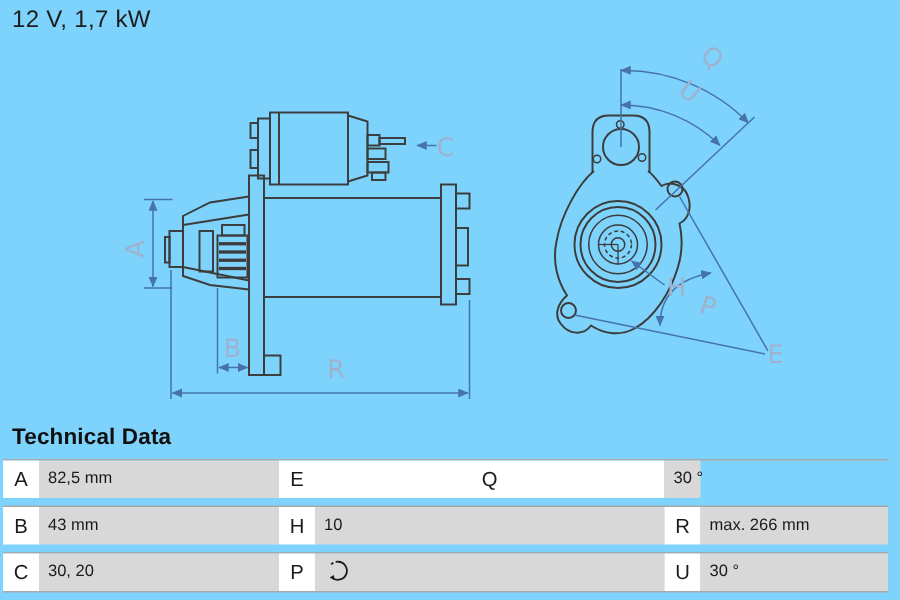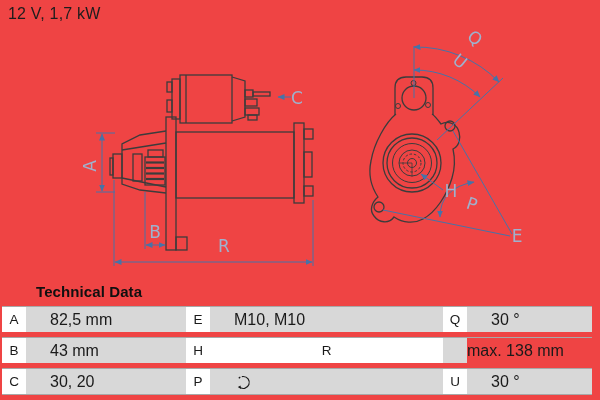--- a/index.html
+++ b/index.html
@@ -1,41 +1,40 @@
 <!DOCTYPE html>
 <html><head>
 <meta charset="utf-8">
 <style>
   html,body{margin:0;padding:0;background:#ffffff;}
   #screen{
-    position:relative;width:600px;height:400px;background:#ef4444;overflow:hidden;
+    position:relative;width:600px;height:400px;background:#7dd3fc;overflow:hidden;
     font-family:"Liberation Sans",sans-serif;
   }
   .title{
     position:absolute;left:8px;top:5px;font-size:16px;font-weight:500;color:#1d1d1d;
     letter-spacing:.2px;
   }
   .heading{
     position:absolute;left:8px;top:283px;font-size:15px;font-weight:700;color:#101010;
     letter-spacing:.1px;
-    margin-left:28px;
   }
   svg.diagram{position:absolute;left:0;top:0;}
   .lbl{font-size:17px;fill:#9fb1cd;font-family:"DejaVu Sans",sans-serif;}
   .tdata{position:absolute;left:2px;top:306px;width:590px;}
   .trow{
     display:grid;grid-template-columns:24px 160px 24px 233px 24px 125px;
     height:25px;border-top:1px solid #a8a8a8;margin-bottom:5px;
   }
   .trow:last-child{border-bottom:1px solid #a8a8a8;}
   .k{
     background:#ffffff;text-align:center;font-size:13.5px;color:#1a1a1a;line-height:25px;
   }
   .v{
-    background:#d8d8d8;padding-left:24px;font-size:16px;color:#1a1a1a;line-height:25px;
+    background:#d8d8d8;padding-left:6px;font-size:11px;color:#1a1a1a;line-height:25px;
     white-space:nowrap;
   }
   .v svg{vertical-align:middle;margin-top:-2px;}
 </style>
 </head>
 <body>
 
 <div id="screen">
 
   <div class="title">12 V, 1,7 kW</div>
@@ -180,30 +179,30 @@
     </g>
   </svg>
 
   <div class="heading">Technical Data</div>
 
   <div class="tdata">
     <div class="trow">
       <div class="k">A</div>
       <div class="v">82,5 mm</div>
       <div class="k">E</div>
-      <div class="v">M10, M10</div>
       <div class="k">Q</div>
       <div class="v">30 °</div>
     </div>
     <div class="trow">
       <div class="k">B</div>
       <div class="v">43 mm</div>
       <div class="k">H</div>
+      <div class="v">10</div>
       <div class="k">R</div>
-      <div class="v">max. 138 mm</div>
+      <div class="v">max. 266 mm</div>
     </div>
     <div class="trow">
       <div class="k">C</div>
       <div class="v">30, 20</div>
       <div class="k">P</div>
       <div class="v">
         <svg width="18" height="18" viewBox="0 0 18 18">
           <path d="M4.8,5.2 A6,6 0 0 1 9,3.5" stroke="#1a1a1a" stroke-width="1.2" fill="none" stroke-dasharray="1.8 1.6"></path>
           <path d="M9,3.5 A6,6 0 1 1 5.2,13.9" stroke="#1a1a1a" stroke-width="1.2" fill="none"></path>
           <path d="M6.6,12.4 L7.0,15.9 L3.8,14.0 Z" fill="#1a1a1a"></path>

